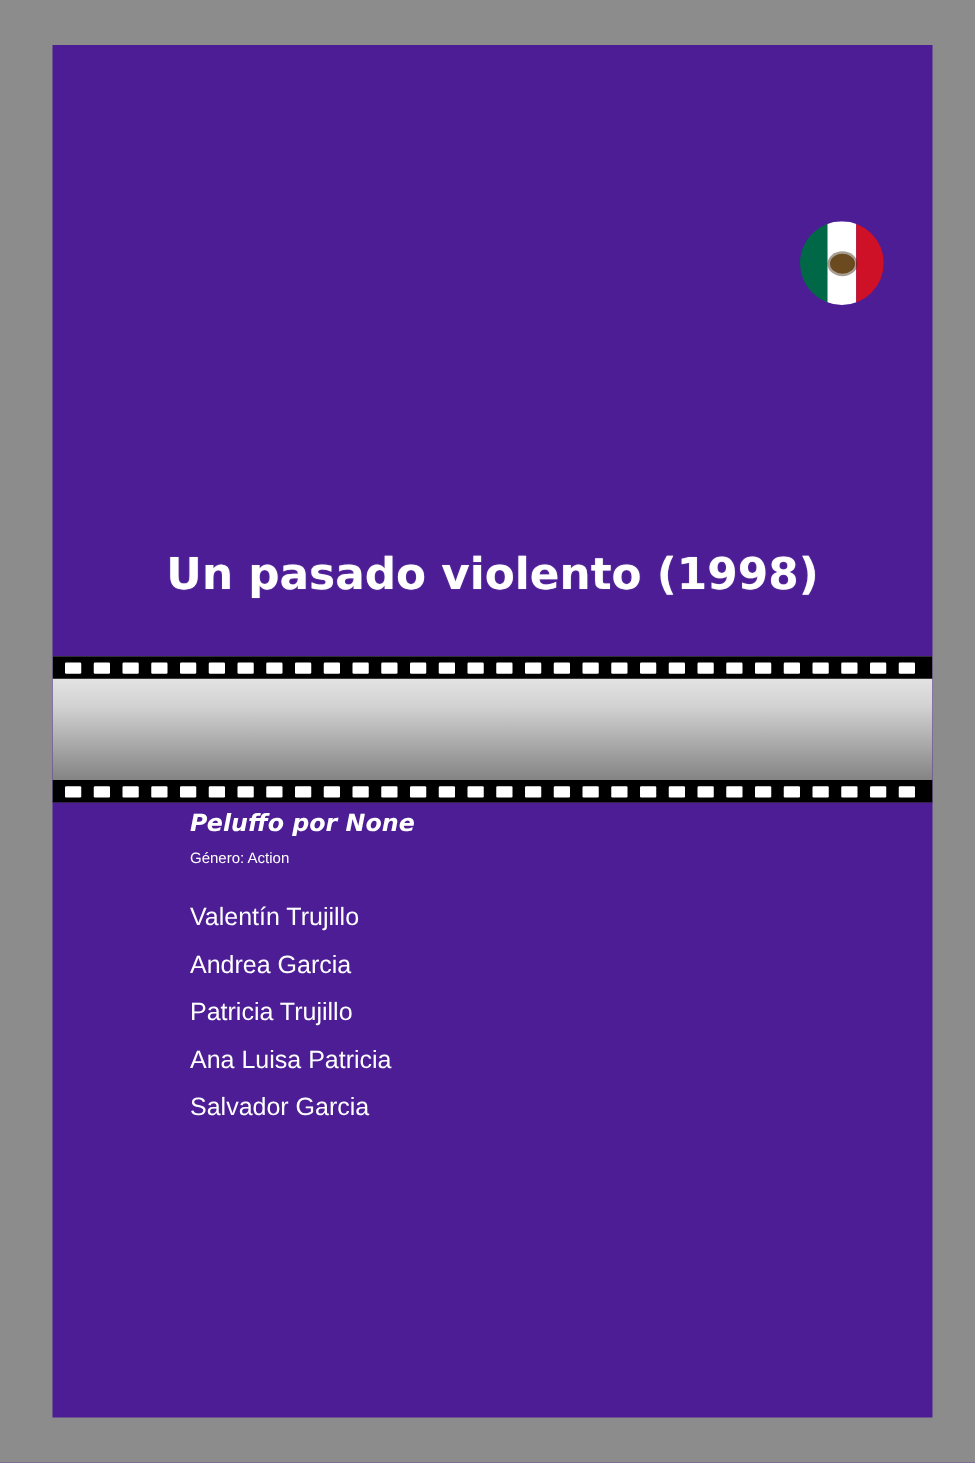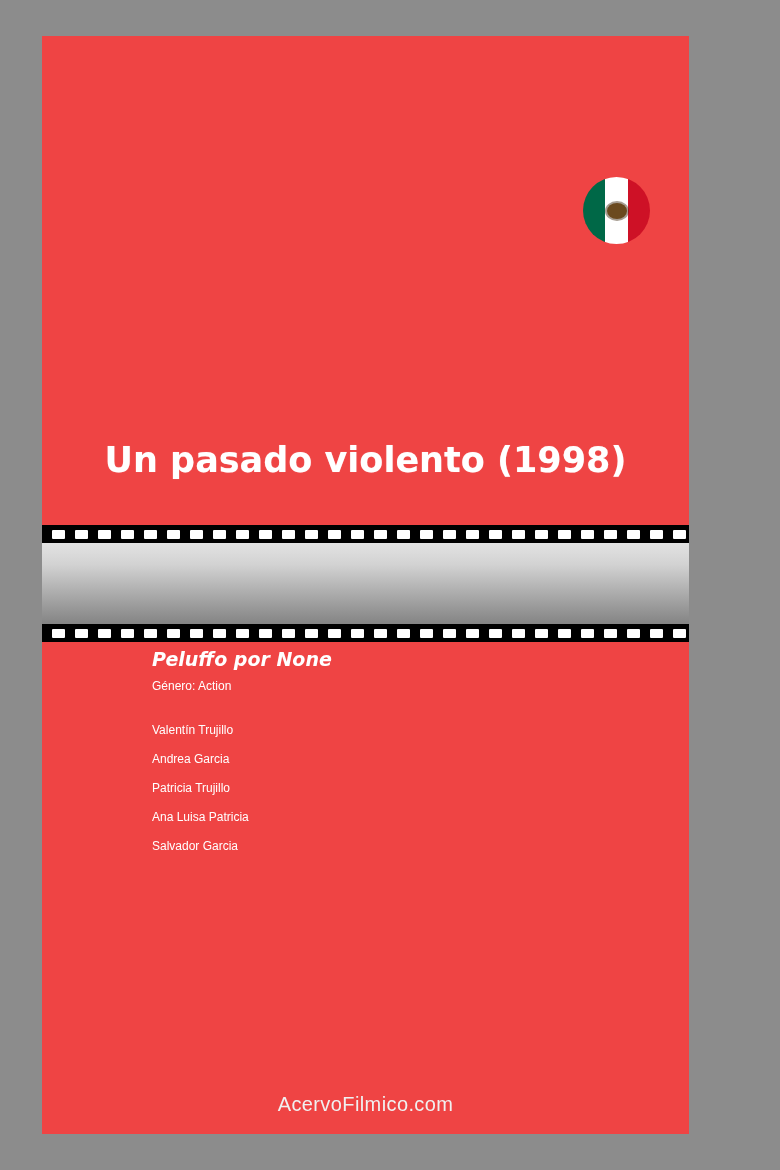--- a/index.html
+++ b/index.html
@@ -11,23 +11,23 @@
     width: 780px;
     height: 1170px;
     overflow: hidden;
     font-family: "Liberation Sans", sans-serif;
   }
 
   #poster-frame {
     position: absolute;
     left: 42px;
     top: 36px;
-    width: 647px;
+    width: 704px;
     height: 1098px;
-    background: #ef4444;
+    background: #4c1d95;
     overflow: hidden;
   }
 
   
   #flag-badge {
     position: absolute;
     right: 39px;
     top: 141px;
     width: 67px;
     height: 67px;
@@ -115,21 +115,21 @@
     font-weight: bold;
     font-style: italic;
     font-size: 19px;
     margin-bottom: 9px;
   }
   #genre-line {
     font-size: 12px;
     margin-bottom: 30px;
   }
   .cast-name {
-    font-size: 12px;
+    font-size: 20px;
     margin-bottom: 15px;
   }
 
   
   #site-watermark {
     position: absolute;
     left: 0;
     right: 0;
     bottom: 18px;
     text-align: center;
@@ -222,15 +222,14 @@
   <div id="credits-block">
     <div id="director-line">Peluffo por None</div>
     <div id="genre-line">Género: Action</div>
     <div class="cast-name">Valentín Trujillo</div>
     <div class="cast-name">Andrea Garcia</div>
     <div class="cast-name">Patricia Trujillo</div>
     <div class="cast-name">Ana Luisa Patricia</div>
     <div class="cast-name">Salvador Garcia</div>
   </div>
 
-  <div id="site-watermark">AcervoFilmico.com</div>
 
 </div>
 
 </body></html>

